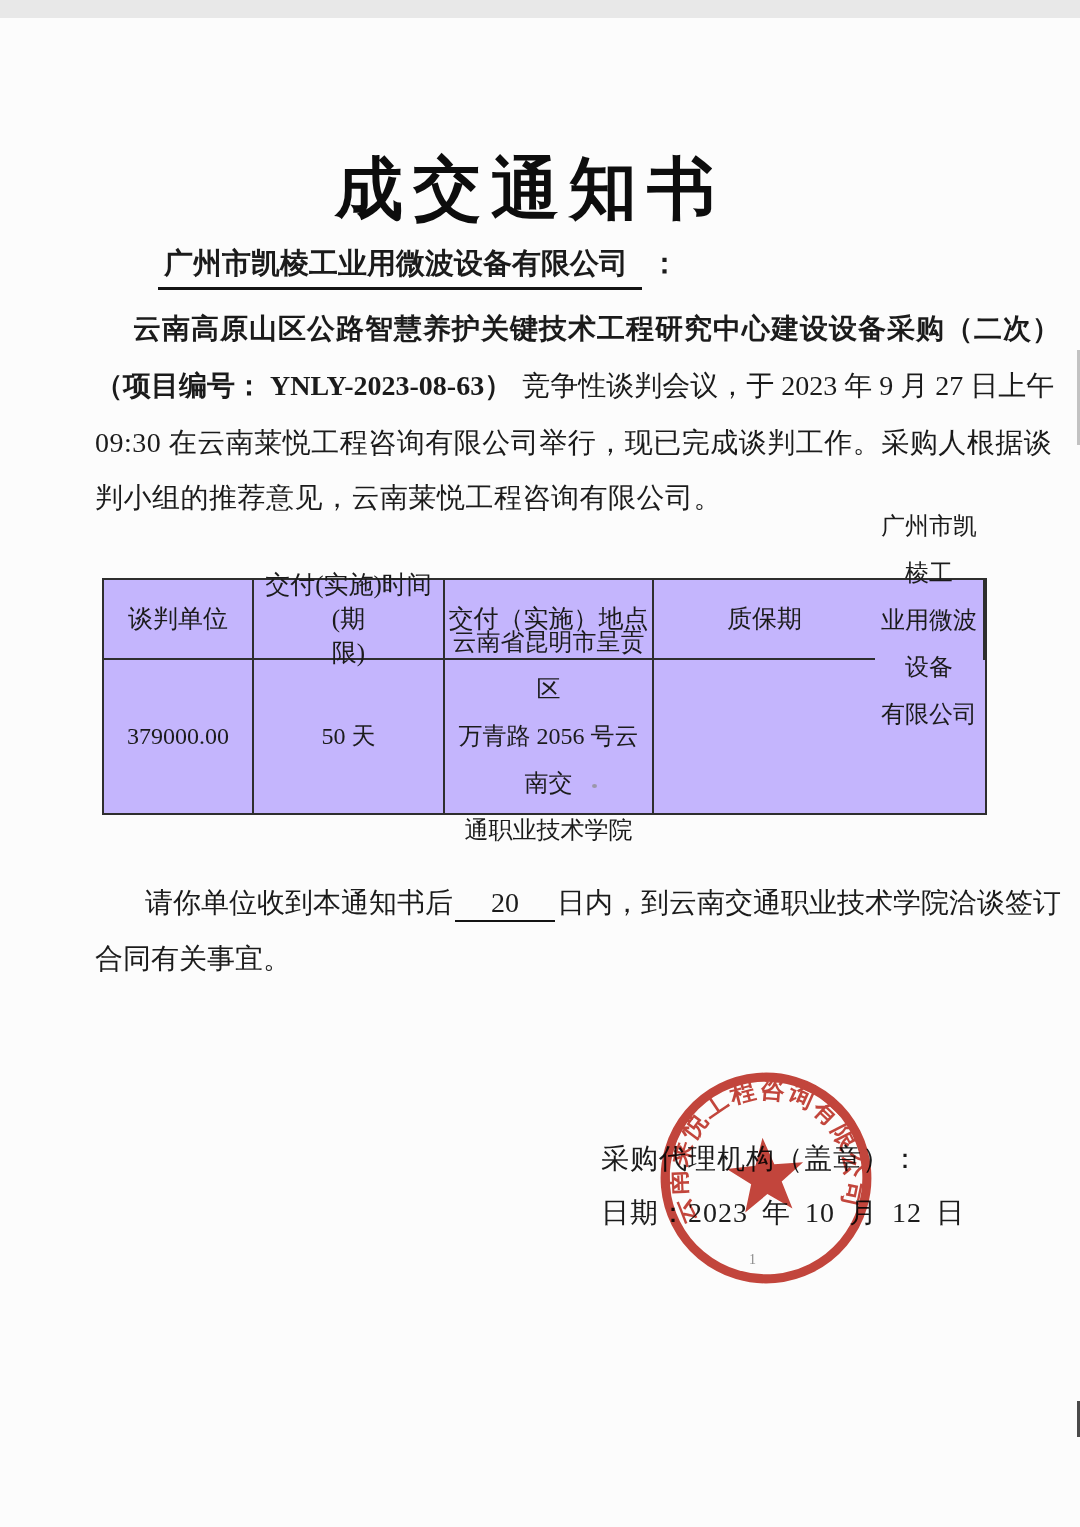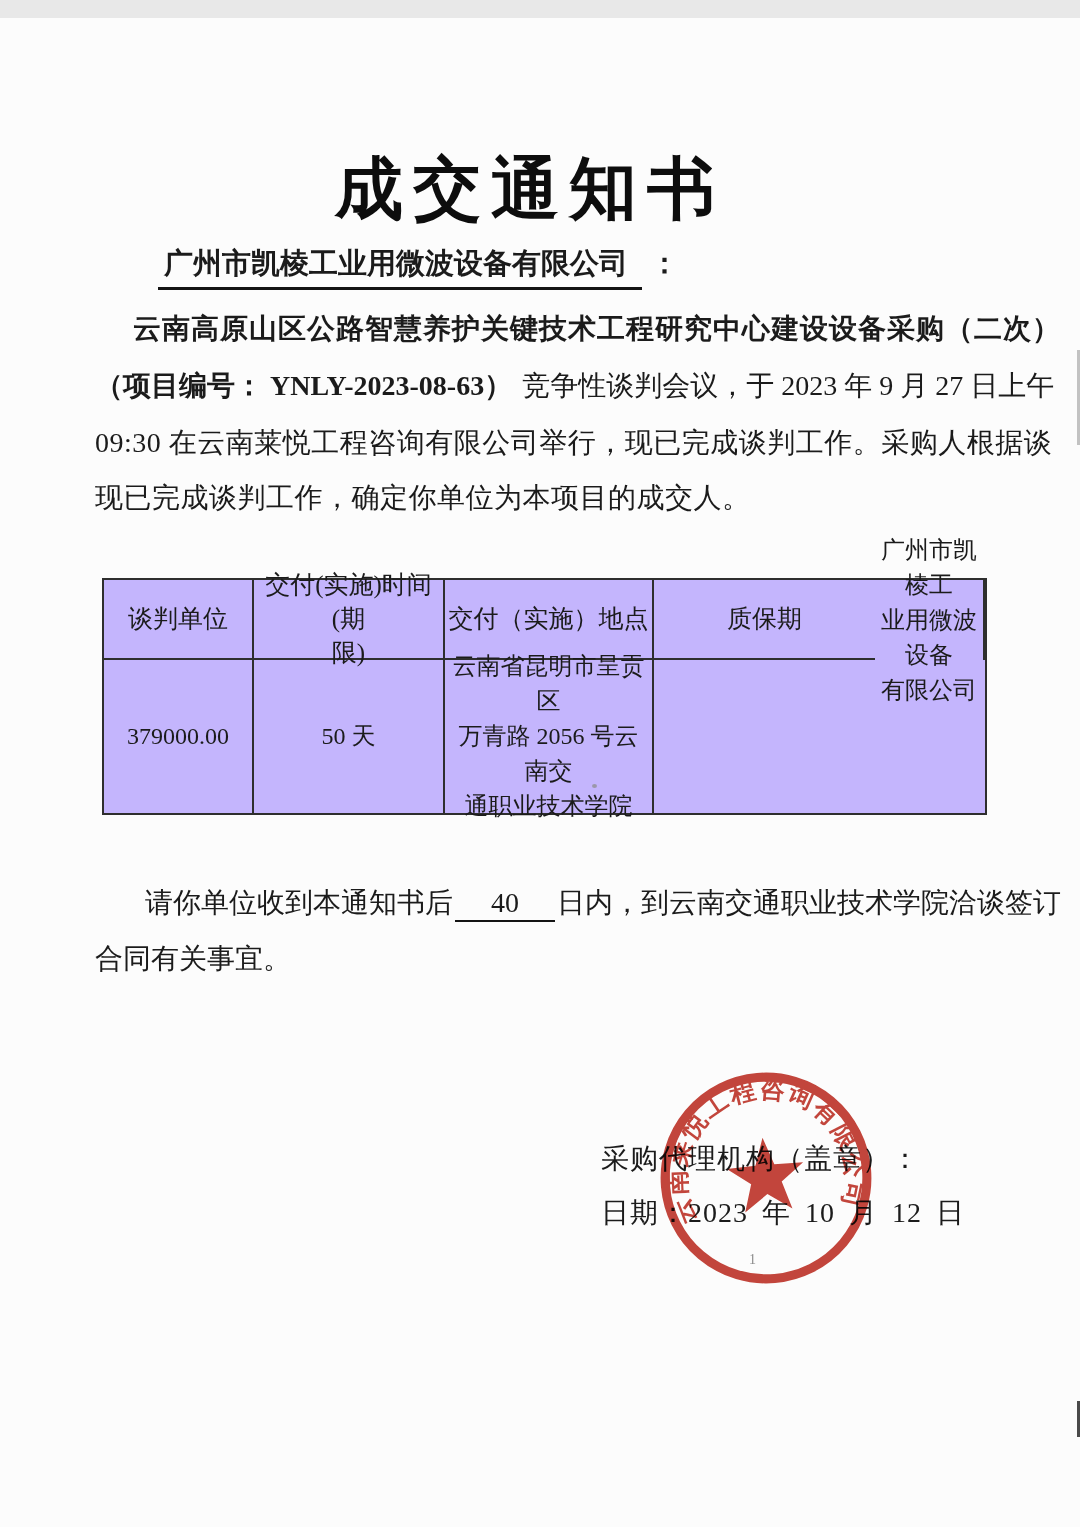--- a/index.html
+++ b/index.html
@@ -28,21 +28,21 @@
     display:grid;
     grid-template-columns:150px 191px 209px 221px 110px;
     grid-template-rows:80px 153px;
     border:2.5px solid #2e2e2e;
     background:#c4b5fd;
   }
   .cell {
     border-right:2px solid #2e2e2e; border-bottom:2px solid #2e2e2e;
     display:flex; align-items:center; justify-content:center;
     text-align:center; white-space:pre-line;
-    font-size:24px; line-height:35px; padding:2px 3px; box-sizing:border-box;
+    font-size:24px; line-height:47px; padding:2px 3px; box-sizing:border-box;
   }
   .cell.hdr { font-size:25px; line-height:34px; }
   .cell.c-last { border-right:none; }
   .cell.r-last { border-bottom:none; }
 
   .closing-line { position:absolute; font-size:28px; white-space:nowrap; }
   .cl1 { top:866px; left:145px; }
   .cl2 { top:922px; left:95px; }
   .blank-fill {
     display:inline-block; min-width:92px; text-align:center;
@@ -79,41 +79,41 @@
 
   <div class="addressee-line">
     <span class="addressee-name">广州市凯棱工业用微波设备有限公司</span><span class="addressee-colon">：</span>
   </div>
 
   <div class="body-line b1">云南高原山区公路智慧养护关键技术工程研究中心建设设备采购（二次）</div>
   <div class="body-line b2">
     <span class="bold-seg">（项目编号： YNLY-2023-08-63）</span><span>竞争性谈判会议，于 2023 年 9 月 27 日上午</span>
   </div>
   <div class="body-line b3">09:30 在云南莱悦工程咨询有限公司举行，现已完成谈判工作。采购人根据谈</div>
-  <div class="body-line b4">现已完成谈判工作，确定你单位为本项目的成交人。</div>
+  <div class="body-line b4">判小组的推荐意见，云南莱悦工程咨询有限公司。</div>
 
   <div class="award-table">
     <div class="cell hdr">谈判单位</div>
     <div class="cell hdr">交付(实施)时间(期
 限)</div>
     <div class="cell hdr">交付（实施）地点</div>
     <div class="cell hdr c-last">质保期</div>
 
     <div class="cell r-last">广州市凯棱工
 业用微波设备
 有限公司</div>
     <div class="cell r-last">379000.00</div>
     <div class="cell r-last">50 天</div>
     <div class="cell r-last">云南省昆明市呈贡区
 万青路 2056 号云南交
 通职业技术学院</div>
   </div>
 
   <div class="closing-line cl1">
-    <span>请你单位收到本通知书后</span><span class="blank-fill">40</span><span>日内，到云南交通职业技术学院洽谈签订</span>
+    <span>请你单位收到本通知书后</span><span class="blank-fill">20</span><span>日内，到云南交通职业技术学院洽谈签订</span>
   </div>
   <div class="closing-line cl2">合同有关事宜。</div>
 
   <div class="sig-line sig-agency">采购代理机构（盖章）：</div>
   <div class="sig-line sig-date">日期：2023 年 10 月 12 日</div>
 
   <svg class="stamp" viewBox="0 0 230 230">
     <circle cx="115" cy="115" r="100" fill="none" stroke-width="9" stroke="#bf3226"></circle>
     <polygon points="115,75 124.4,102.1 153,102.6 130.2,119.9 138.5,147.4 115,131 91.5,147.4 99.8,119.9 77,102.6 105.6,102.1" fill="#bf3226"></polygon>
     <defs>

